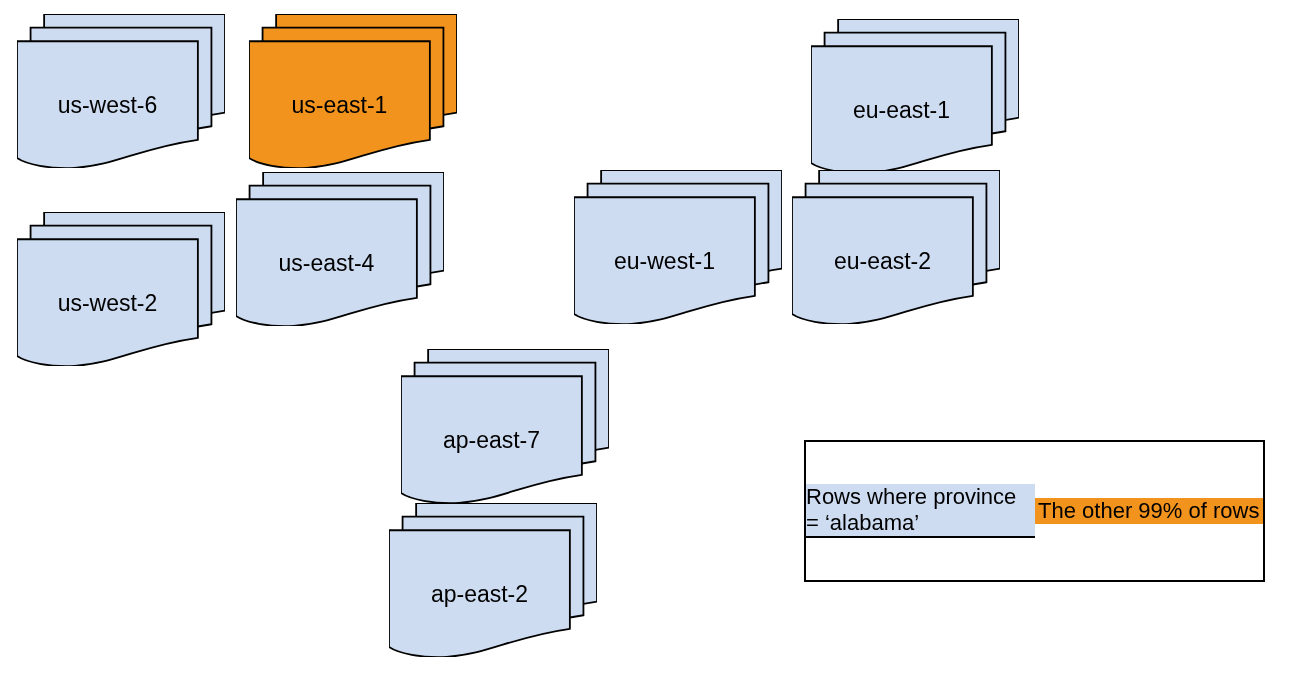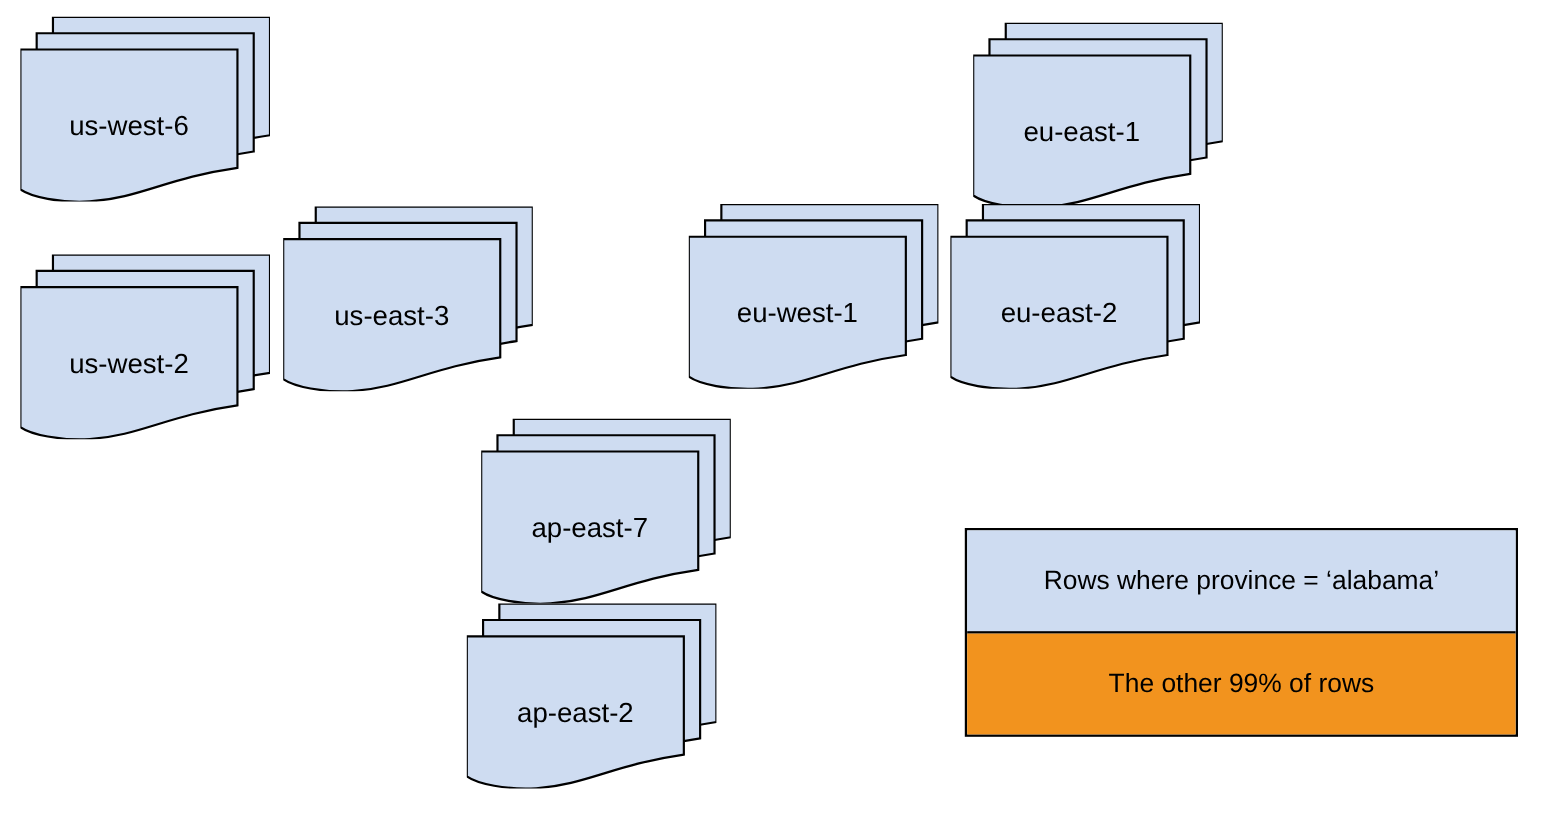--- a/index.html
+++ b/index.html
@@ -34,25 +34,26 @@
     font-size: 23px;
     color: #000;
     white-space: nowrap;
     pointer-events: none;
   }
   .legend {
     position: absolute;
     left: 804px;
     top: 440px;
     width: 461px;
-    height: 174px;
+    height: 142px;
     border: 2px solid var(--c-stroke, #000);
     box-sizing: border-box;
     display: flex;
-    flex-direction: column;
+    flex-direction: row;
+    align-items: center;
   }
   .legend-row {
     flex: 1;
     display: flex;
     align-items: center;
     justify-content: center;
     font-size: 22px;
     color: #000;
   }
   .legend-row.blue { background: var(--c-blue, #cedcf1); border-bottom: 2px solid var(--c-stroke, #000); }
@@ -71,20 +72,28 @@
 
   <div class="stack blue" style="left: 17px; top: 14px;">
     <svg viewBox="0 0 230 170">
         <use href="#docshape" x="30" y="0"></use>
         <use href="#docshape" x="15" y="15"></use>
         <use href="#docshape" x="0" y="30"></use>
       </svg>
     <div class="label">us-west-6</div>
   </div>
 
+  <div class="stack orange" style="left: 249px; top: 14px;">
+    <svg viewBox="0 0 230 170">
+        <use href="#docshape" x="30" y="0"></use>
+        <use href="#docshape" x="15" y="15"></use>
+        <use href="#docshape" x="0" y="30"></use>
+      </svg>
+    <div class="label">us-east-1</div>
+  </div>
 
 
   <div class="stack blue" style="left: 811px; top: 19px;">
     <svg viewBox="0 0 230 170">
         <use href="#docshape" x="30" y="0"></use>
         <use href="#docshape" x="15" y="15"></use>
         <use href="#docshape" x="0" y="30"></use>
       </svg>
     <div class="label">eu-east-1</div>
   </div>
@@ -97,21 +106,21 @@
       </svg>
     <div class="label">us-west-2</div>
   </div>
 
   <div class="stack blue" style="left: 236px; top: 172px;">
     <svg viewBox="0 0 230 170">
         <use href="#docshape" x="30" y="0"></use>
         <use href="#docshape" x="15" y="15"></use>
         <use href="#docshape" x="0" y="30"></use>
       </svg>
-    <div class="label">us-east-3</div>
+    <div class="label">us-east-4</div>
   </div>
 
   <div class="stack blue" style="left: 574px; top: 170px;">
     <svg viewBox="0 0 230 170">
         <use href="#docshape" x="30" y="0"></use>
         <use href="#docshape" x="15" y="15"></use>
         <use href="#docshape" x="0" y="30"></use>
       </svg>
     <div class="label">eu-west-1</div>
   </div>

